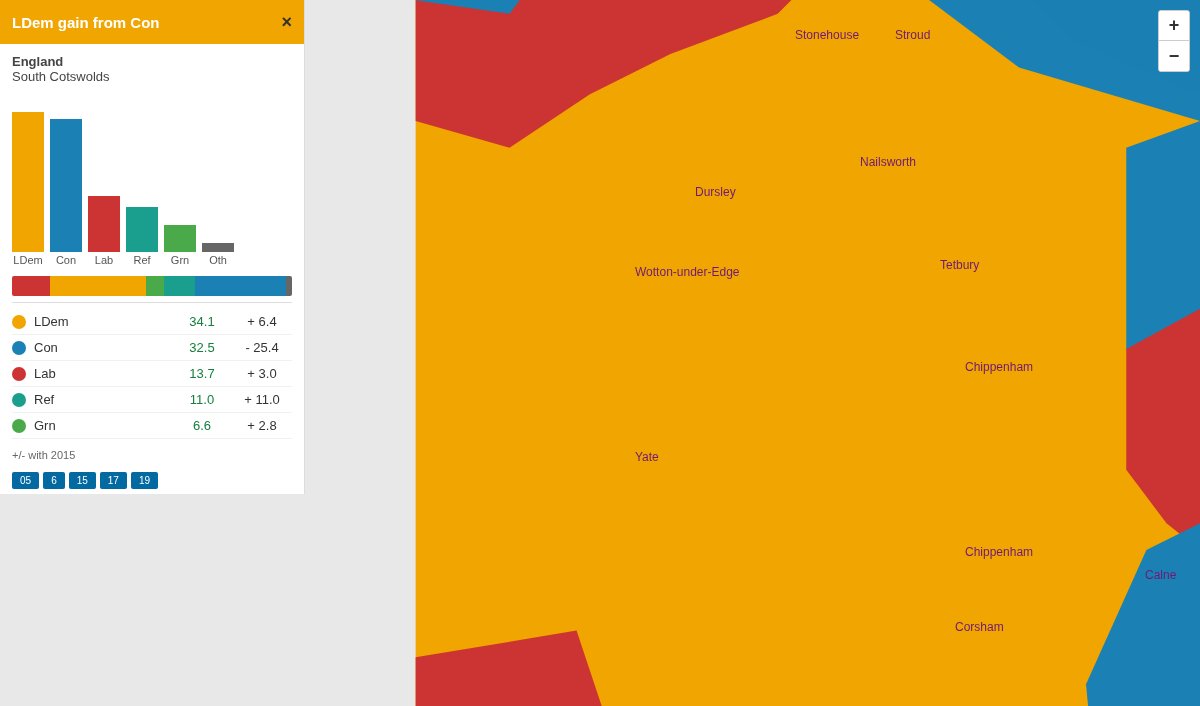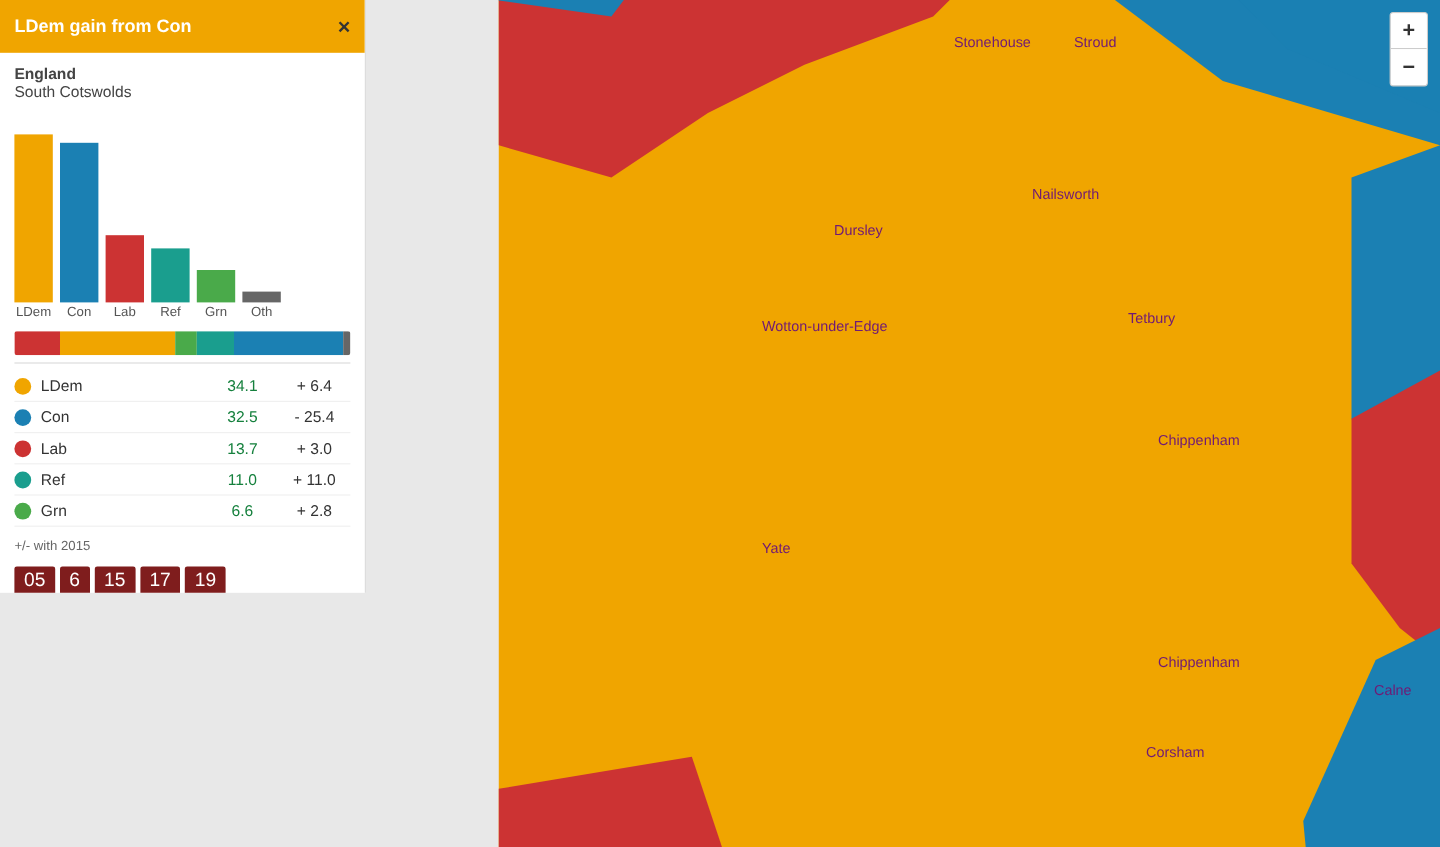--- a/index.html
+++ b/index.html
@@ -169,25 +169,25 @@
       line-height: 1.5;
     }
 
     #year-buttons {
       display: flex;
       gap: 4px;
       padding: 4px 12px;
     }
 
     .year-btn {
-      background: #7f1d1d;
+      background: #0369a1;
       color: white;
       border: none;
       padding: 3px 8px;
-      font-size: 16px;
+      font-size: 10px;
       cursor: pointer;
       border-radius: 2px;
     }
 
     
     #map-controls {
       position: absolute;
       top: 10px;
       right: 10px;
       z-index: 20;

